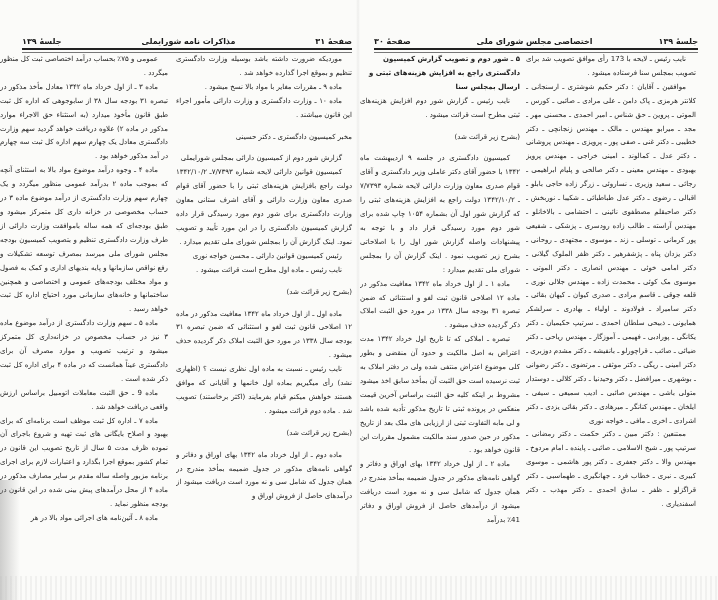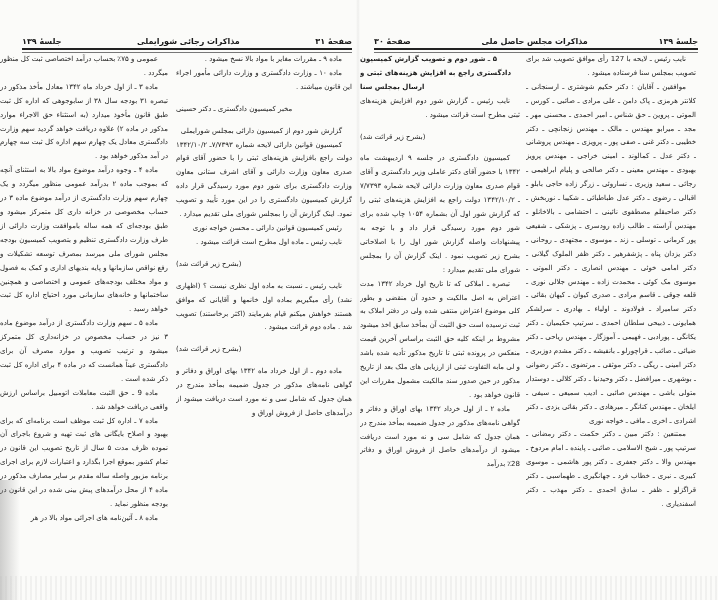--- a/index.html
+++ b/index.html
@@ -35,21 +35,21 @@
     position: absolute; top: 53px; direction: rtl;
     font-size: 7px; line-height: 13.9px; text-align: justify;
     white-space: normal; overflow: hidden;
   }
   .page.left .col.c1 { right: 6px; width: 176px; }   
   .page.left .col.c2 { right: 190px; width: 168px; padding-left: 40px; } 
   .page.right .col.c1 { right: 22px; width: 170px; }
   .page.right .col.c2 { right: 198px; width: 160px; }
 
   .p { margin: 0 0 0 0; text-indent: 10px; }
-  .p.center { text-align: left; text-indent: 0; }
+  .p.center { text-align: right; text-indent: 0; }
   .p.bold, .b { font-weight: bold; }
   .gap { height: 8px; }
 
   .noise-left {
     position: absolute; left: 0; bottom: 0; width: 20px; height: 120px;
     background: linear-gradient(90deg, rgba(120,120,120,0.35), rgba(255,255,255,0));
   }
   .noise-bottom {
     position: absolute; left: 0; right: 0; bottom: 0; height: 24px;
     background: repeating-linear-gradient(90deg, rgba(180,180,180,0.15) 0 2px, rgba(255,255,255,0) 2px 5px);
@@ -61,39 +61,41 @@
 </style>
 </head>
 <body>
 
 <div class="spread">
   <div class="gutter"></div>
 
   <div class="page left">
     <div class="header">
       <span>صفحهٔ ۳۱</span>
-      <span>مذاکرات رجائی شورایملی</span>
+      <span>مذاکرات نامه شورایملی</span>
       <span>جلسهٔ ۱۳۹</span>
       <div class="rule"></div>
       <div class="rule2"></div>
     </div>
 
     <div class="col c1">
+      <p class="p">موردیکه ضرورت داشته باشد بوسیله وزارت دادگستری تنظیم و بموقع اجرا گذارده خواهد شد .</p>
       <p class="p">ماده ۹ ـ مقررات مغایر با مواد بالا نسخ میشود .</p>
       <p class="p">ماده ۱۰ ـ وزارت دادگستری و وزارت دارائی مأمور اجراء این قانون میباشند .</p>
       <div class="gap"></div>
       <p class="p center">مخبر کمیسیون دادگستری ـ دکتر حسینی</p>
       <div class="gap"></div>
       <p class="p">گزارش شور دوم از کمیسیون دارائی بمجلس شورایملی</p>
       <p class="p">کمیسیون قوانین دارائی لایحه شماره ۷/۷۳۹۳ـ ۱۳۴۲/۱۰/۲ دولت راجع بافزایش هزینه‌های ثبتی را با حضور آقای قوام صدری معاون وزارت دارائی و آقای اشرف ستانی معاون وزارت دادگستری برای شور دوم مورد رسیدگی قرار داده گزارش کمیسیون دادگستری را در این مورد تأیید و تصویب نمود. اینک گزارش آن را بمجلس شورای ملی تقدیم میدارد .</p>
       <p class="p">رئیس کمیسیون قوانین دارائی ـ محسن خواجه نوری</p>
       <p class="p">نایب رئیس ـ ماده اول مطرح است قرائت میشود .</p>
       <div class="gap"></div>
       <p class="p center">(بشرح زیر قرائت شد)</p>
       <div class="gap"></div>
+      <p class="p">ماده اول ـ از اول خرداد ماه ۱۳۴۲ معافیت مذکور در ماده ۱۲ اصلاحی قانون ثبت لغو و استثنائی که ضمن تبصره ۳۱ بودجه سال ۱۳۳۸ در مورد حق الثبت املاک ذکر گردیده حذف میشود .</p>
       <p class="p">نایب رئیس ـ نسبت به ماده اول نظری نیست ؟ (اظهاری نشد) رأی میگیریم بماده اول خانمها و آقایانی که موافق هستند خواهش میکنم قیام بفرمایند (اکثر برخاستند) تصویب شد . ماده دوم قرائت میشود .</p>
       <div class="gap"></div>
       <p class="p center">(بشرح زیر قرائت شد)</p>
       <div class="gap"></div>
       <p class="p">ماده دوم ـ از اول خرداد ماه ۱۳۴۲ بهای اوراق و دفاتر و گواهی نامه‌های مذکور در جدول ضمیمه بمأخذ مندرج در همان جدول که شامل سی و نه مورد است دریافت میشود از درآمدهای حاصل از فروش اوراق و</p>
     </div>
 
     <div class="col c2">
       <p class="p">عمومی و ۷۵٪ بحساب درآمد اختصاصی ثبت کل منظور میگردد .</p>
       <p class="p">ماده ۳ ـ از اول خرداد ماه ۱۳۴۲ معادل مأخذ مذکور در تبصره ۳۱ بودجه سال ۳۸ از سابوجوهی که اداره کل ثبت طبق قانون مأخوذ میدارد (به استثناء حق الاجراء موارد مذکور در ماده ۲) علاوه دریافت خواهد گردید سهم وزارت دادگستری معادل یک چهارم سهم اداره کل ثبت سه چهارم در آمد مذکور خواهد بود .</p>
@@ -101,39 +103,40 @@
       <p class="p">ماده ۵ ـ سهم وزارت دادگستری از درآمد موضوع ماده ۳ نیز در حساب مخصوص در خزانه‌داری کل متمرکز میشود و ترتیب تصویب و موارد مصرف آن برای دادگستری عیناً همانست که در ماده ۴ برای اداره کل ثبت ذکر شده است .</p>
       <p class="p">ماده 9 ـ حق الثبت معاملات اتومبیل براساس ارزش واقعی دریافت خواهد شد .</p>
       <p class="p">ماده ۷ ـ اداره کل ثبت موظف است برنامه‌ای که برای بهبود و اصلاح بایگانی های ثبت تهیه و شروع باجرای آن نموده ظرف مدت ۵ سال از تاریخ تصویب این قانون در تمام کشور بموقع اجرا بگذارد و اعتبارات لازم برای اجرای برنامه مزبور واصله ساله مقدم بر سایر مصارف مذکور در ماده ۴ از محل درآمدهای پیش بینی شده در این قانون در بودجه منظور نماید .</p>
       <p class="p">ماده ۸ ـ آئین‌نامه های اجرائی مواد بالا در هر</p>
     </div>
   </div>
 
   <div class="page right">
     <div class="header">
       <span>جلسهٔ ۱۳۹</span>
-      <span>مذاکرات مجلس حاصل ملی</span>
+      <span>اختصاصی مجلس شورای ملی</span>
       <span>صفحهٔ ۳۰</span>
       <div class="rule"></div>
       <div class="rule2"></div>
     </div>
 
     <div class="col c1">
-      <p class="p">نایب رئیس ـ لایحه با 127 رأی موافق تصویب شد برای تصویب بمجلس سنا فرستاده میشود .</p>
+      <p class="p">نایب رئیس ـ لایحه با 173 رأی موافق تصویب شد برای تصویب بمجلس سنا فرستاده میشود .</p>
       <p class="p">موافقین ـ آقایان : دکتر حکیم شوشتری ـ ارسنجانی ـ کلانتر هرمزی ـ پاک دامن ـ علی مرادی ـ صائبی ـ کورس ـ الموتی ـ پروین ـ حق شناس ـ امیر احمدی ـ محسنی مهر ـ مجد ـ میرابو مهندس ـ مالک ـ مهندس زنجانچی ـ دکتر خطیبی ـ دکتر غنی ـ صفی پور ـ پرویزی ـ مهندس پروشانی ـ دکتر عدل ـ کمالوند ـ امینی خراجی ـ مهندس پرویز بهبودی ـ مهندس معینی ـ دکتر صالحی و پلیام ابراهیمی ـ رجائی ـ سعید وزیری ـ نساروئی ـ زرگر زاده حاجی بابلو ـ اقبالی ـ رضوی ـ دکتر عدل طباطبائی ـ شکیبا ـ نوربخش ـ دکتر صاحبقلم مصطفوی نائینی ـ احتشامی ـ بالاخانلو ـ مهندس آراسته ـ طالب زاده رودسری ـ پزشکی ـ شفیعی پور کرمانی ـ توسلی ـ زند ـ موسوی ـ مجتهدی ـ روحانی ـ دکتر یزدان پناه ـ پژشفرهیر ـ دکتر ظفر الملوک گیلانی ـ دکتر امامی خوئی ـ مهندس انصاری ـ دکتر الموتی ـ موسوی مک کوئی ـ محمدت زاده ـ مهندس جلالی نوری ـ قلعه جوقی ـ قاسم مرادی ـ صدری کیوان ـ کیهان بقائی ـ دکتر سامیراد ـ فولادوند ـ اولیاء ـ بهادری ـ سرلشکر همایونی ـ ذبیحی سلطان احمدی ـ سرتیپ حکیمیان ـ دکتر یکانگی ـ پورادبی ـ فهیمی ـ آموزگار ـ مهندس ریاحی ـ دکتر ضیائی ـ صائب ـ قراچورلو ـ بانفیشه ـ دکتر مشدم دوزبری ـ دکتر امینی ـ ریگی ـ دکتر موثقی ـ مرتضوی ـ دکتر رضوانی ـ بوشهری ـ میرافضل ـ دکتر وحیدنیا ـ دکتر کلالی ـ دوستدار متولی باشی ـ مهندس صائبی ـ ادیب سمیعی ـ سیفی ـ ایلخان ـ مهندس کنانگر ـ میرهادی ـ دکتر بقائی یزدی ـ دکتر اشرادی ـ اخری ـ مافی ـ خواجه نوری</p>
       <p class="p">ممتنعین : دکتر مبین ـ دکتر حکمت ـ دکتر رمضانی ـ سرتیپ پور ـ شیخ الاسلامی ـ صائبی ـ پاینده ـ امام مردوخ ـ مهندس والا ـ دکتر جعفری ـ دکتر پور هاشمی ـ موسوی کبیری ـ نبری ـ خطاب فرد ـ جهانگیری ـ طهماسبی ـ دکتر قراگزلو ـ ظفر ـ سادق احمدی ـ دکتر مهذب ـ دکتر اسفندیاری .</p>
     </div>
 
     <div class="col c2">
       <p class="p center bold">۵ ـ شور دوم و تصویب گزارش کمیسیون دادگستری راجع به افزایش هزینه‌های ثبتی و ارسال بمجلس سنا</p>
       <p class="p">نایب رئیس ـ گزارش شور دوم افزایش هزینه‌های ثبتی مطرح است قرائت میشود .</p>
       <div class="gap"></div>
       <p class="p center">(بشرح زیر قرائت شد)</p>
       <div class="gap"></div>
       <p class="p">کمیسیون دادگستری در جلسه ۹ اردیبهشت ماه ۱۳۴۲ با حضور آقای دکتر عاملی وزیر دادگستری و آقای قوام صدری معاون وزارت دارائی لایحه شماره ۷/۷۳۹۳ ـ ۱۳۴۲/۱۰/۲ دولت راجع به افزایش هزینه‌های ثبتی را که گزارش شور اول آن بشماره ۱۰۵۴ چاپ شده برای شور دوم مورد رسیدگی قرار داد و با توجه به پیشنهادات واصله گزارش شور اول را با اصلاحاتی بشرح زیر تصویب نمود . اینک گزارش آن را بمجلس شورای ملی تقدیم میدارد :</p>
+      <p class="p">ماده ۱ ـ از اول خرداد ماه ۱۳۴۲ معافیت مذکور در ماده ۱۲ اصلاحی قانون ثبت لغو و استثنائی که ضمن تبصره ۳۱ بودجه سال ۱۳۳۸ در مورد حق الثبت املاک ذکر گردیده حذف میشود .</p>
       <p class="p">تبصره ـ املاکی که تا تاریخ اول خرداد ۱۳۴۲ مدت اعتراض به اصل مالکیت و حدود آن منقضی و بطور کلی موضوع اعتراض منتفی شده ولی در دفتر املاک به ثبت نرسیده است حق الثبت آن بمأخذ سابق اخذ میشود مشروط بر اینکه کلیه حق الثبت براساس آخرین قیمت منعکس در پرونده ثبتی تا تاریخ مذکور تأدیه شده باشد و لی مابه التفاوت ثبتی از ارزیابی های ملک بعد از تاریخ مذکور در حین صدور سند مالکیت مشمول مقررات این قانون خواهد بود .</p>
-      <p class="p">ماده ۲ ـ از اول خرداد ۱۳۴۲ بهای اوراق و دفاتر و گواهی نامه‌های مذکور در جدول ضمیمه بمأخذ مندرج در همان جدول که شامل سی و نه مورد است دریافت میشود از درآمدهای حاصل از فروش اوراق و دفاتر 28٪ بدرآمد</p>
+      <p class="p">ماده ۲ ـ از اول خرداد ۱۳۴۲ بهای اوراق و دفاتر و گواهی نامه‌های مذکور در جدول ضمیمه بمأخذ مندرج در همان جدول که شامل سی و نه مورد است دریافت میشود از درآمدهای حاصل از فروش اوراق و دفاتر 41٪ بدرآمد</p>
     </div>
   </div>
 
   <div class="noise-left"></div>
   <div class="noise-bottom"></div>
 </div>
 
 </body></html>

